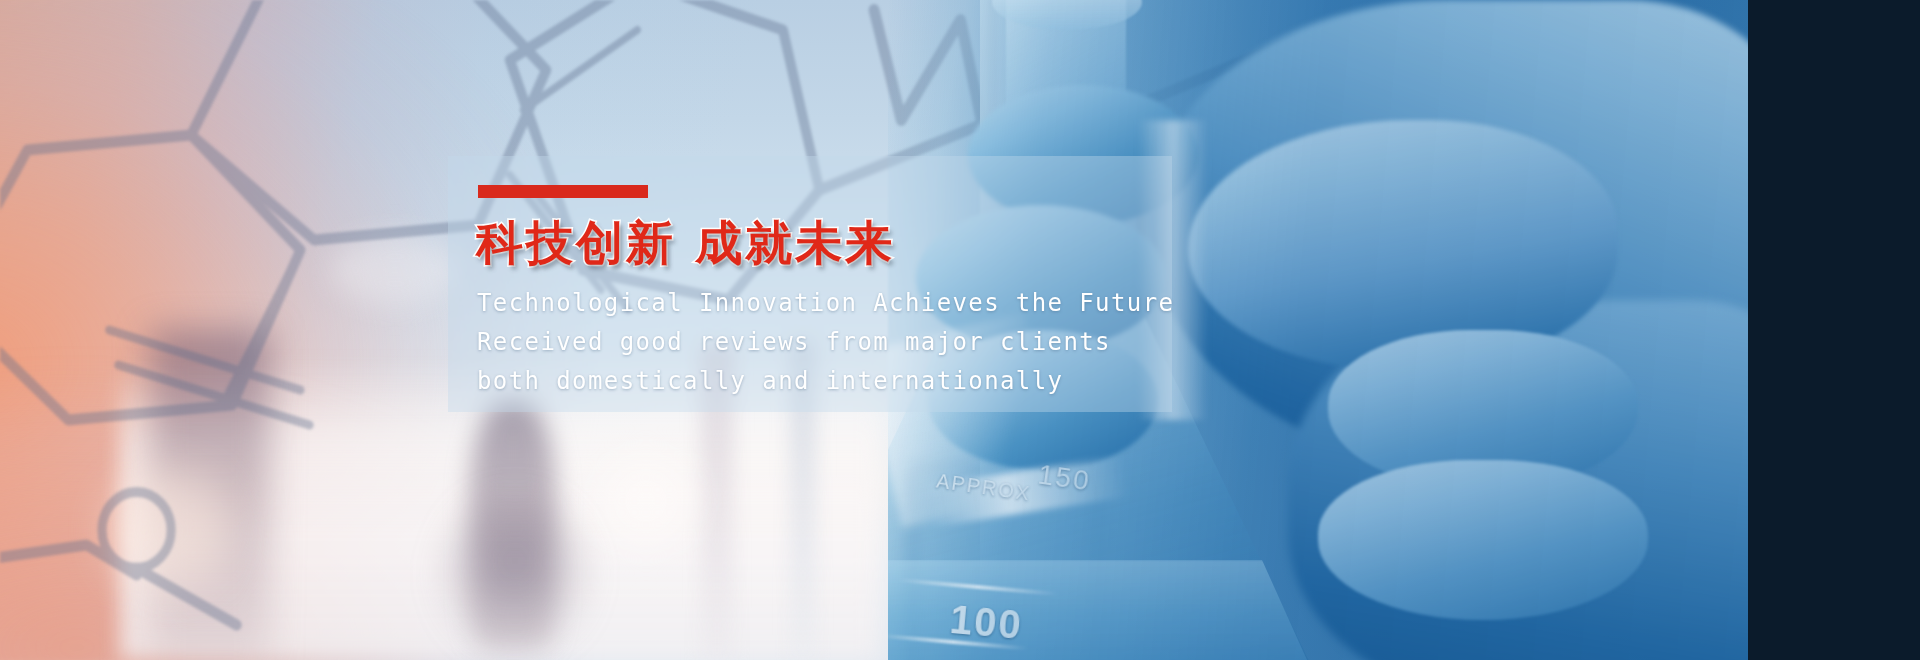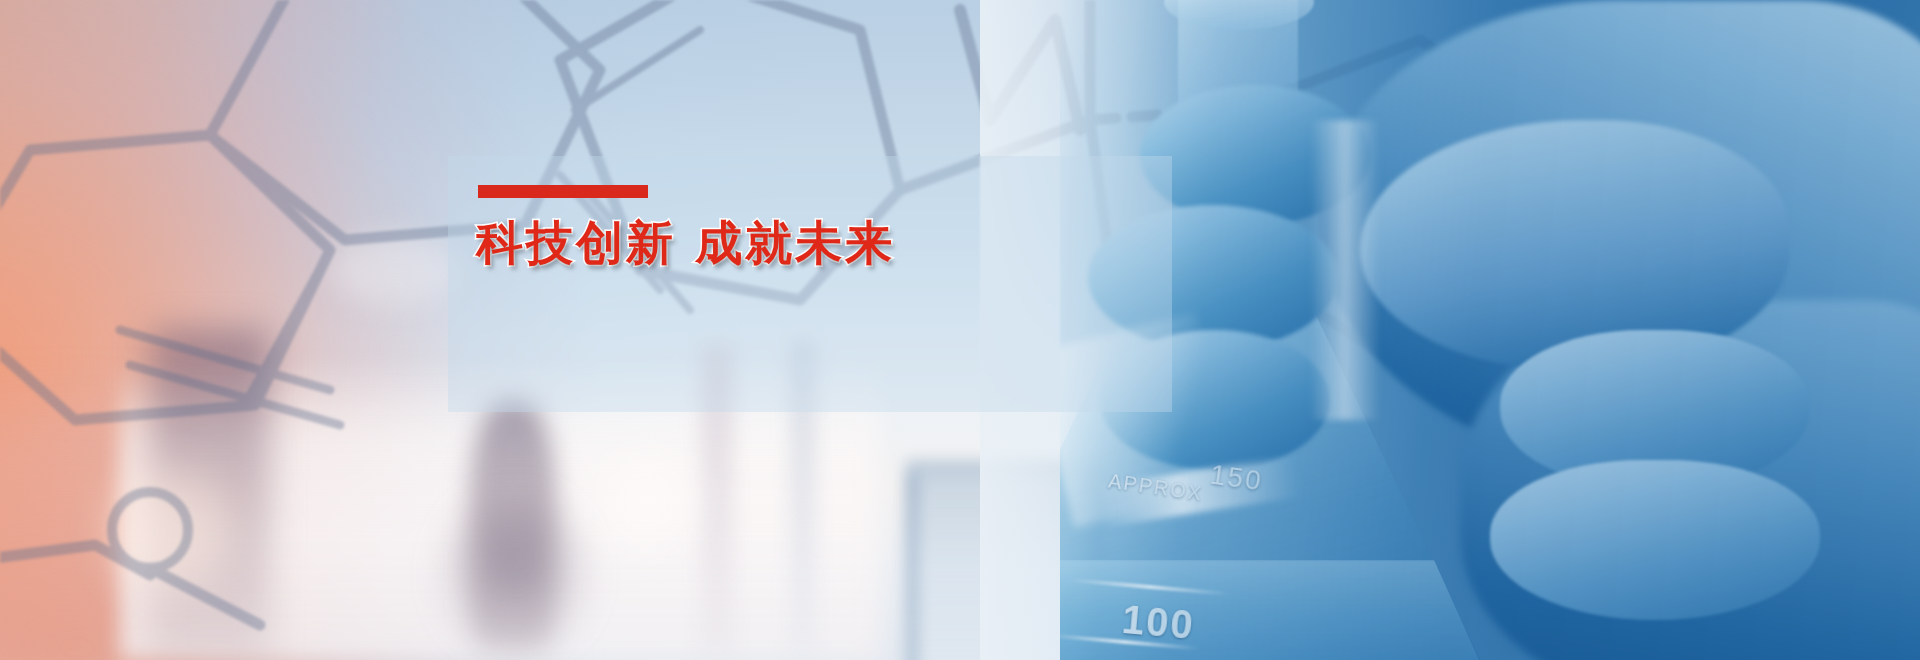--- a/index.html
+++ b/index.html
@@ -1,21 +1,21 @@
 <!DOCTYPE html>
 <html><head>
 <meta charset="utf-8">
 <style>
   * { margin:0; padding:0; box-sizing:border-box; }
   html, body { width:1920px; height:660px; overflow:hidden; background:#0b1b2b; }
   body { font-family:"DejaVu Sans", sans-serif; }
 
   #banner {
     position:relative;
-    width:1920px; height:660px;
+    width:1748px; height:660px;
     overflow:hidden;
     
     background:
       linear-gradient(105deg,
         rgba(236,150,116,0.62) 0%,
         rgba(232,156,134,0.55) 7%,
         rgba(214,163,166,0.40) 14%,
         rgba(186,176,196,0.24) 20%,
         rgba(168,188,214,0.12) 26%,
         rgba(160,196,224,0.04) 32%,
@@ -335,15 +335,20 @@
     <div class="flask-mark mark-approx">APPROX</div>
     <div class="flask-mark mark-150">150</div>
     <div class="flask-mark mark-100">100</div>
 
     <div class="blue-cast"></div>
   </div>
 
   <div id="text-panel">
     <div id="accent-bar"></div>
     <div id="headline">科技创新  成就未来</div>
+    <div id="subtitle">
+      <div>Technological Innovation Achieves the Future</div>
+      <div>Received good reviews from major clients</div>
+      <div>both domestically and internationally</div>
+    </div>
   </div>
 
 </div>
 
 </body></html>

